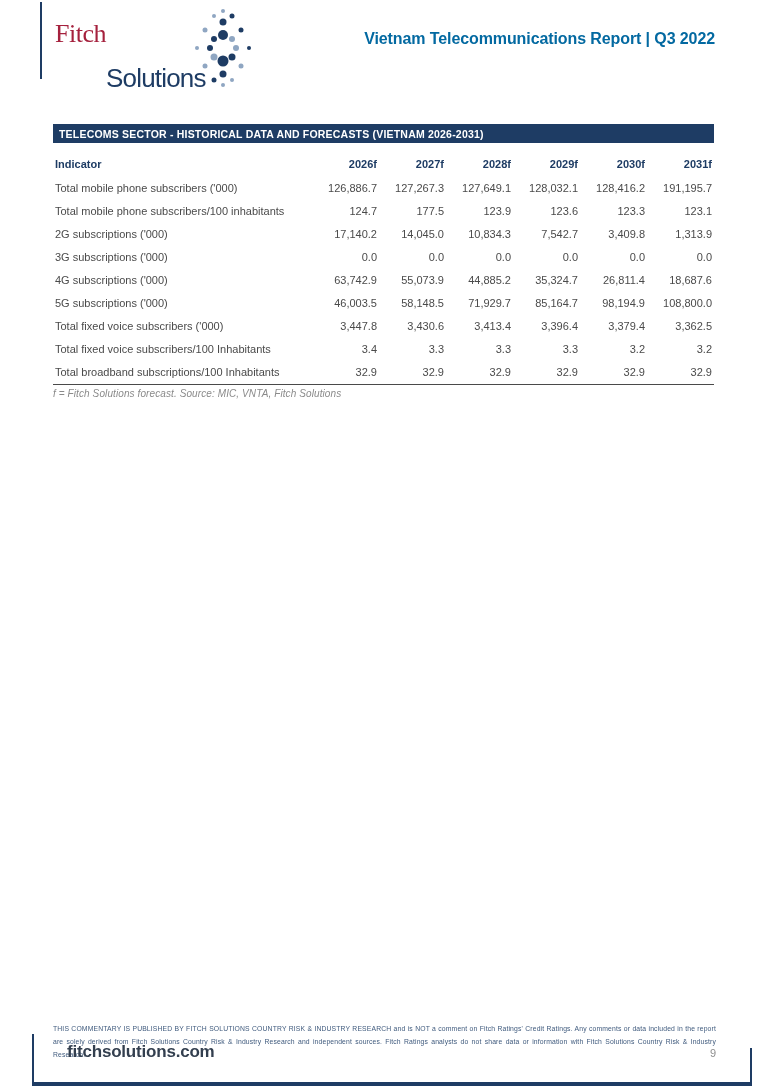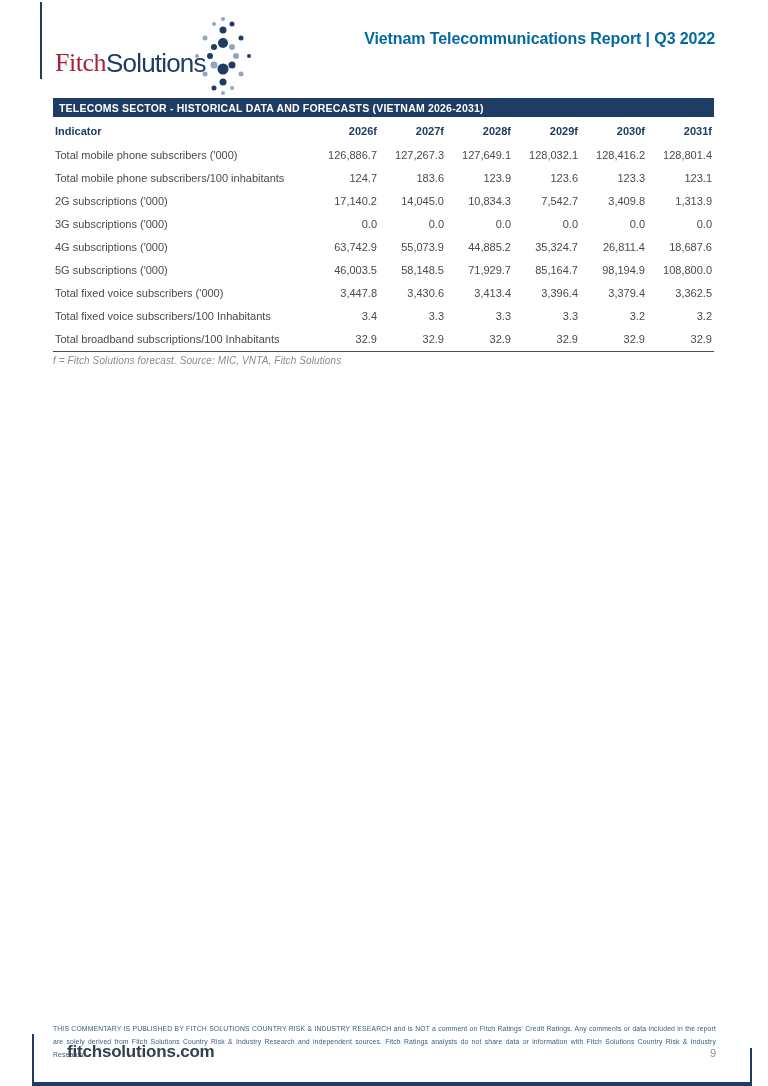--- a/index.html
+++ b/index.html
@@ -10,45 +10,45 @@
     overflow:hidden; margin:0 auto;
   }
   
   .vline { position:absolute; width:2px; background:#1e3c64; }
   .vline.top-left { left:40px; top:2px; height:77px; }
   .vline.bottom-left { left:32px; top:1034px; height:52px; }
   .vline.bottom-right { left:750px; top:1048px; height:38px; }
   .bottom-bar { position:absolute; left:32px; top:1082px; width:720px; height:4px; background:#1e3c64; }
 
   
-  .logo { position:absolute; left:55px; top:28px; display:flex; align-items:center; }
+  .logo { position:absolute; left:55px; top:20px; display:flex; align-items:flex-start; }
   .logo-fitch {
     font-family:"Liberation Serif", serif; font-size:26px; font-weight:500;
     color:#a5213d; letter-spacing:-0.5px; line-height:1.1;
   }
   .logo-solutions {
     font-family:"Liberation Sans", sans-serif; font-size:26px; font-weight:400;
-    color:#1e3c64; letter-spacing:-0.8px; line-height:1.1;
+    color:#1e3c64; letter-spacing:-0.8px; line-height:1.1;margin-top:44px;
   }
   .logo-mark { margin-left:-12px; margin-top:-14px; }
   .report-title {
     position:absolute; right:53px; top:30px;
     font-size:16px; font-weight:bold; color:#0369a1; letter-spacing:-0.1px;
   }
 
   
-  .table-wrap { position:absolute; left:53px; top:98px; width:661px; }
+  .table-wrap { position:absolute; left:53px; top:124px; width:661px; }
   .table-title {
     background:#1e3c64; color:#ffffff; font-size:10.5px; font-weight:bold;
     padding:4px 6px 3px 6px; letter-spacing:0.2px;
   }
   table.data { width:100%; border-collapse:collapse; border-bottom:1px solid #4a4a4a; }
   table.data th {
     color:#1e3c64; font-size:11px; font-weight:bold; text-align:right;
-    padding:8px 2px 7px 0; white-space:nowrap;margin-left:20px;
+    padding:15px 2px 7px 0; white-space:nowrap;margin-left:20px;
   }
   table.data th.ind { text-align:left; padding-left:2px; }
   table.data td {
     color:#4a4a4a; font-size:11px; text-align:right;
     padding:5px 2px 6px 0; white-space:nowrap;
   }
   table.data td.ind { text-align:left; padding-left:2px;margin-top:8px; }
   .footnote {
     font-size:10px; font-style:italic; color:#8a8a8a; padding-top:3px; letter-spacing:0.1px;
   }
@@ -136,26 +136,26 @@
         </tr>
       </thead>
       <tbody id="table-body">
           <tr>
             <td class="ind">Total mobile phone subscribers ('000)</td>
             <td>126,886.7</td>
             <td>127,267.3</td>
             <td>127,649.1</td>
             <td>128,032.1</td>
             <td>128,416.2</td>
-            <td>128,801.4</td>
+            <td>191,195.7</td>
           </tr>
           <tr>
             <td class="ind">Total mobile phone subscribers/100 inhabitants</td>
             <td>124.7</td>
-            <td>183.6</td>
+            <td>177.5</td>
             <td>123.9</td>
             <td>123.6</td>
             <td>123.3</td>
             <td>123.1</td>
           </tr>
           <tr>
             <td class="ind">2G subscriptions ('000)</td>
             <td>17,140.2</td>
             <td>14,045.0</td>
             <td>10,834.3</td>

